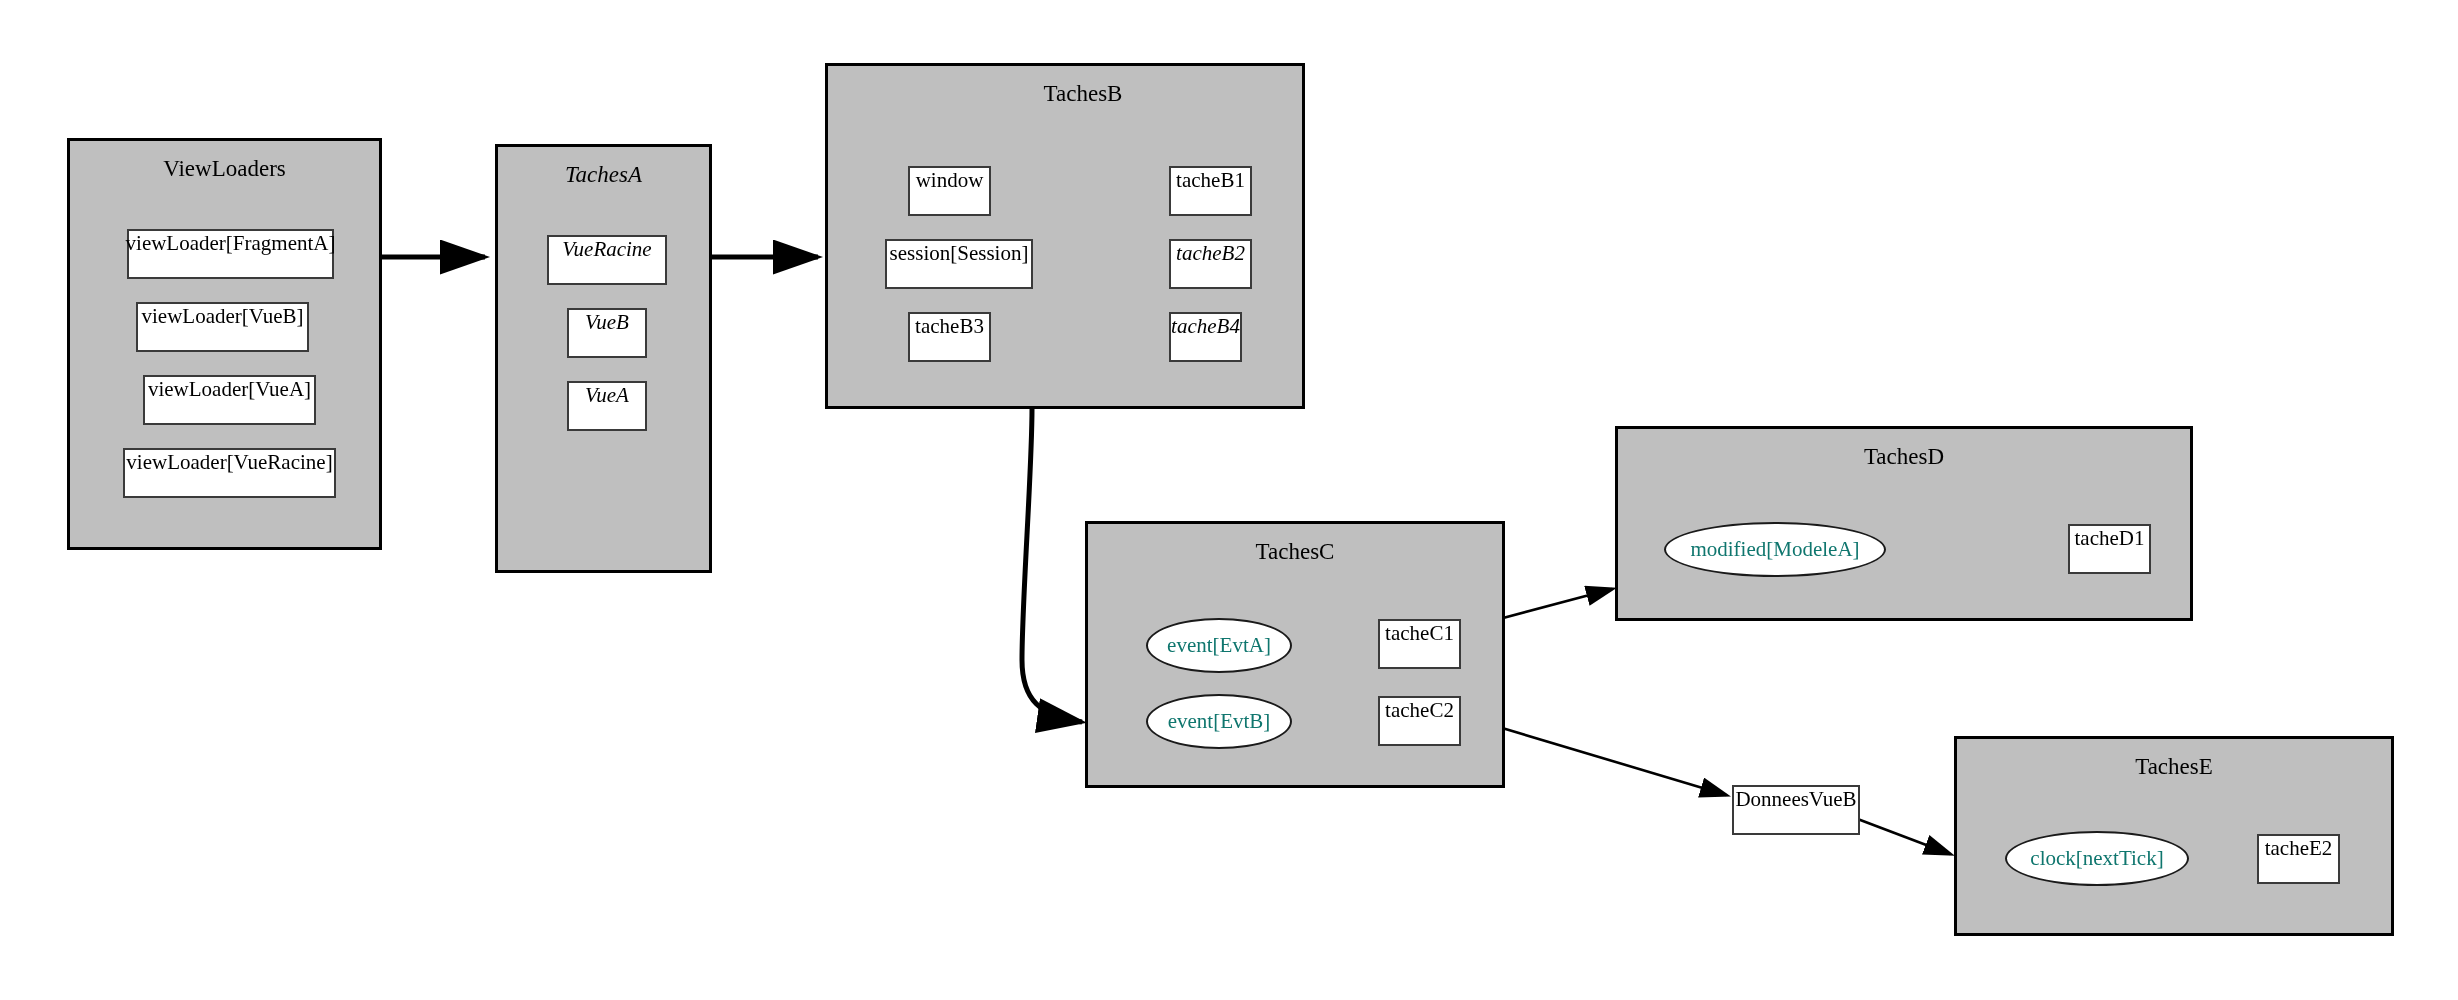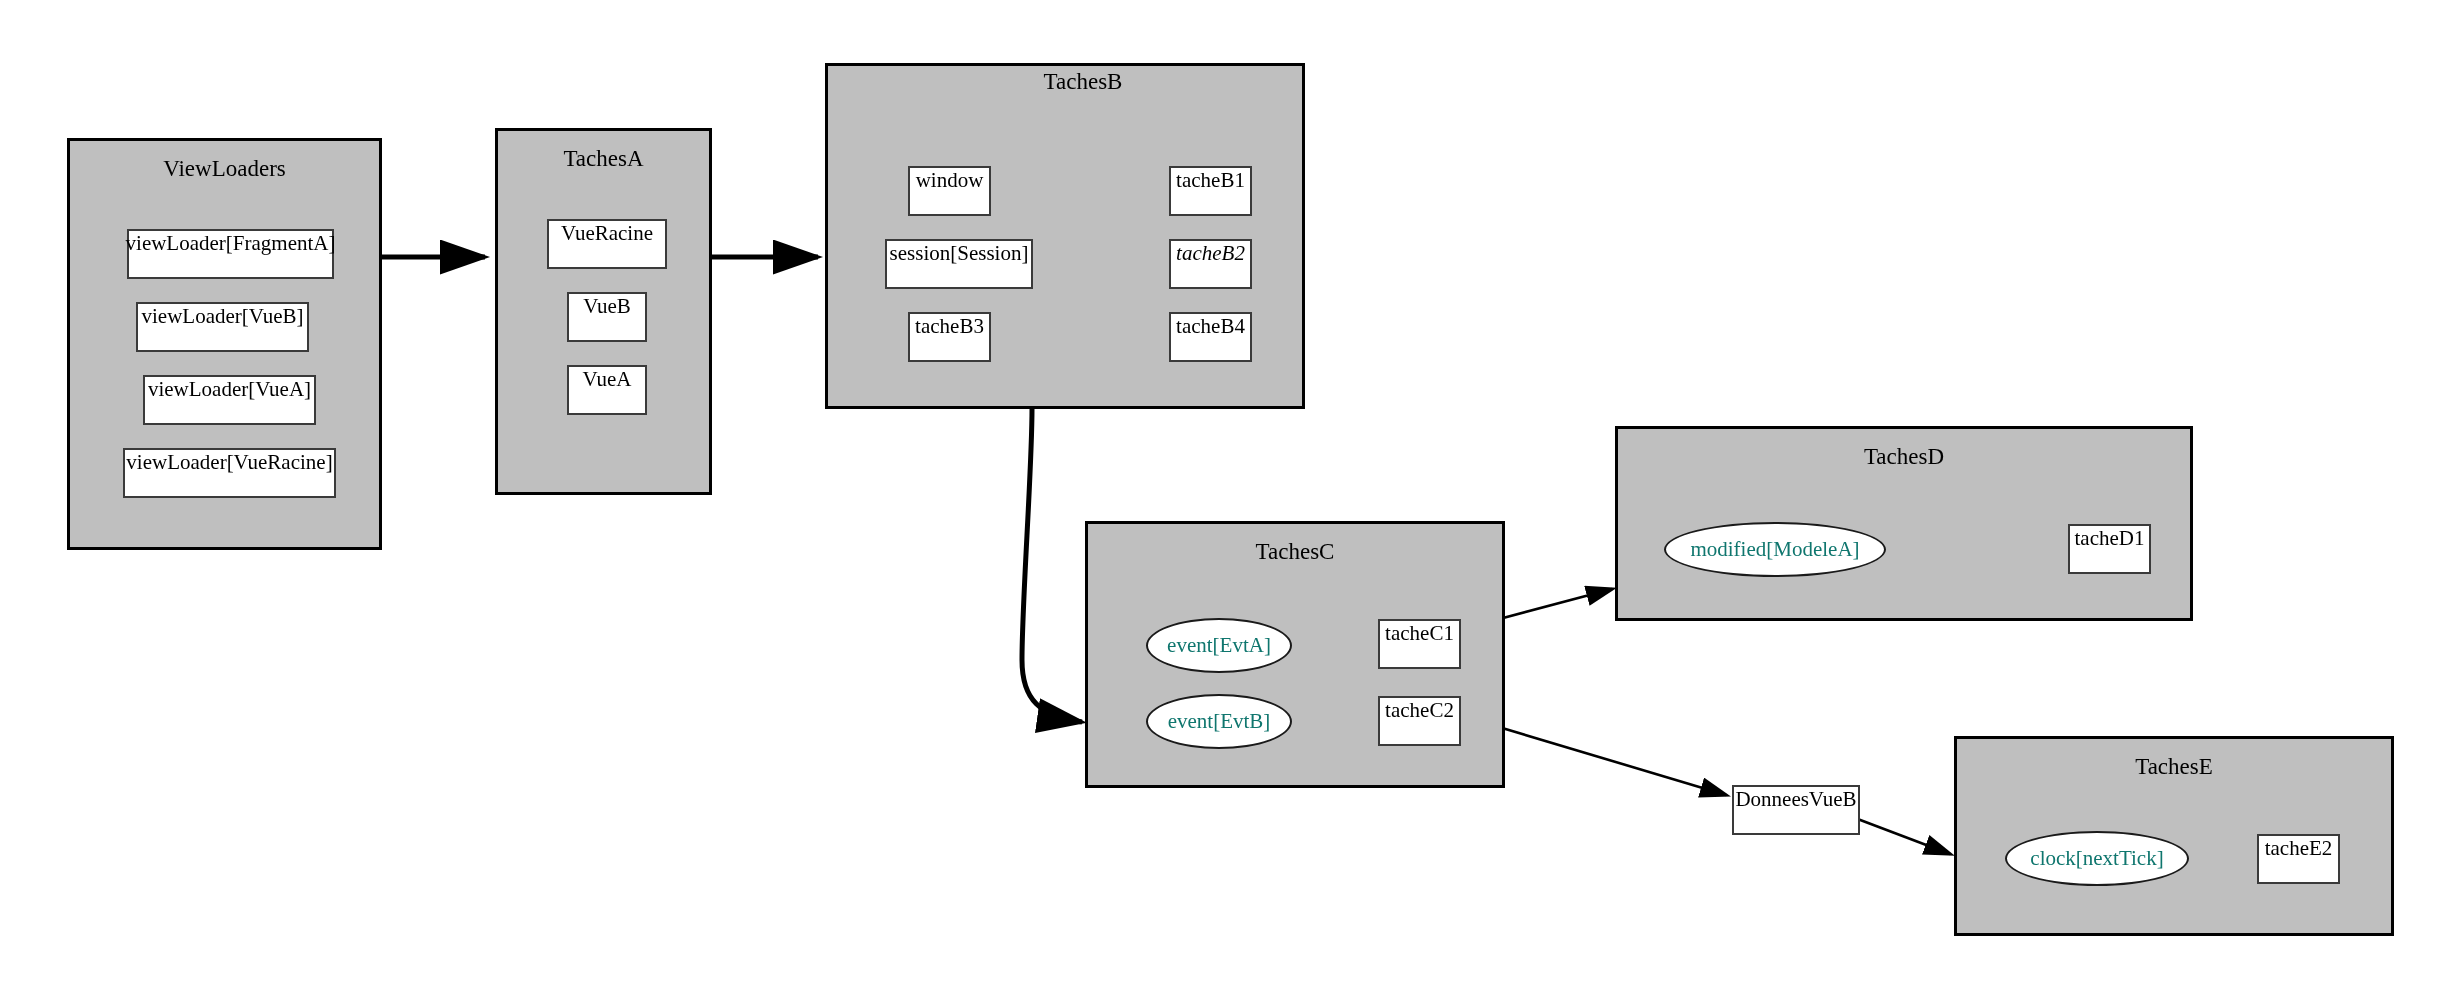--- a/index.html
+++ b/index.html
@@ -147,51 +147,51 @@
       <span class="node-label">viewLoader[VueB]</span>
     </div>
     <div class="node-box" style="left:73px; top:234px; width:173px; height:50px;">
       <span class="node-label">viewLoader[VueA]</span>
     </div>
     <div class="node-box" style="left:53px; top:307px; width:213px; height:50px;">
       <span class="node-label">viewLoader[VueRacine]</span>
     </div>
   </div>
 
-  <div class="cluster" style="left:495px; top:128px; width:217px; height:367px;">
+  <div class="cluster" style="left:495px; top:144px; width:217px; height:429px;font-style:italic;">
     <div class="cluster-label" style="top:16px;">TachesA</div>
     <div class="node-box" style="left:49px; top:88px; width:120px; height:50px;">
       <span class="node-label">VueRacine</span>
     </div>
     <div class="node-box" style="left:69px; top:161px; width:80px; height:50px;">
       <span class="node-label">VueB</span>
     </div>
     <div class="node-box" style="left:69px; top:234px; width:80px; height:50px;">
       <span class="node-label">VueA</span>
     </div>
   </div>
 
   <div class="cluster" style="left:825px; top:63px; width:480px; height:346px;">
-    <div class="cluster-label" style="top:4px;padding-left:36px;">TachesB</div>
+    <div class="cluster-label" style="top:16px;padding-left:36px;">TachesB</div>
     <div class="node-box" style="left:80px; top:100px; width:83px; height:50px;">
       <span class="node-label">window</span>
     </div>
     <div class="node-box" style="left:57px; top:173px; width:148px; height:50px;">
       <span class="node-label">session[Session]</span>
     </div>
     <div class="node-box" style="left:80px; top:246px; width:83px; height:50px;">
       <span class="node-label">tacheB3</span>
     </div>
     <div class="node-box" style="left:341px; top:100px; width:83px; height:50px;">
       <span class="node-label">tacheB1</span>
     </div>
     <div class="node-box" style="left:341px; top:173px; width:83px; height:50px;font-style:italic;">
       <span class="node-label">tacheB2</span>
     </div>
-    <div class="node-box" style="left:341px; top:246px; width:83px; height:50px;">
+    <div class="node-box" style="left:341px; top:246px; width:73px; height:50px;font-style:italic;">
       <span class="node-label">tacheB4</span>
     </div>
   </div>
 
   <div class="cluster" style="left:1085px; top:521px; width:420px; height:267px;">
     <div class="cluster-label" style="top:16px;">TachesC</div>
     <div class="node-ellipse" style="left:58px; top:94px; width:146px; height:55px;">
       <span class="node-label">event[EvtA]</span>
     </div>
     <div class="node-ellipse" style="left:58px; top:170px; width:146px; height:55px;">

